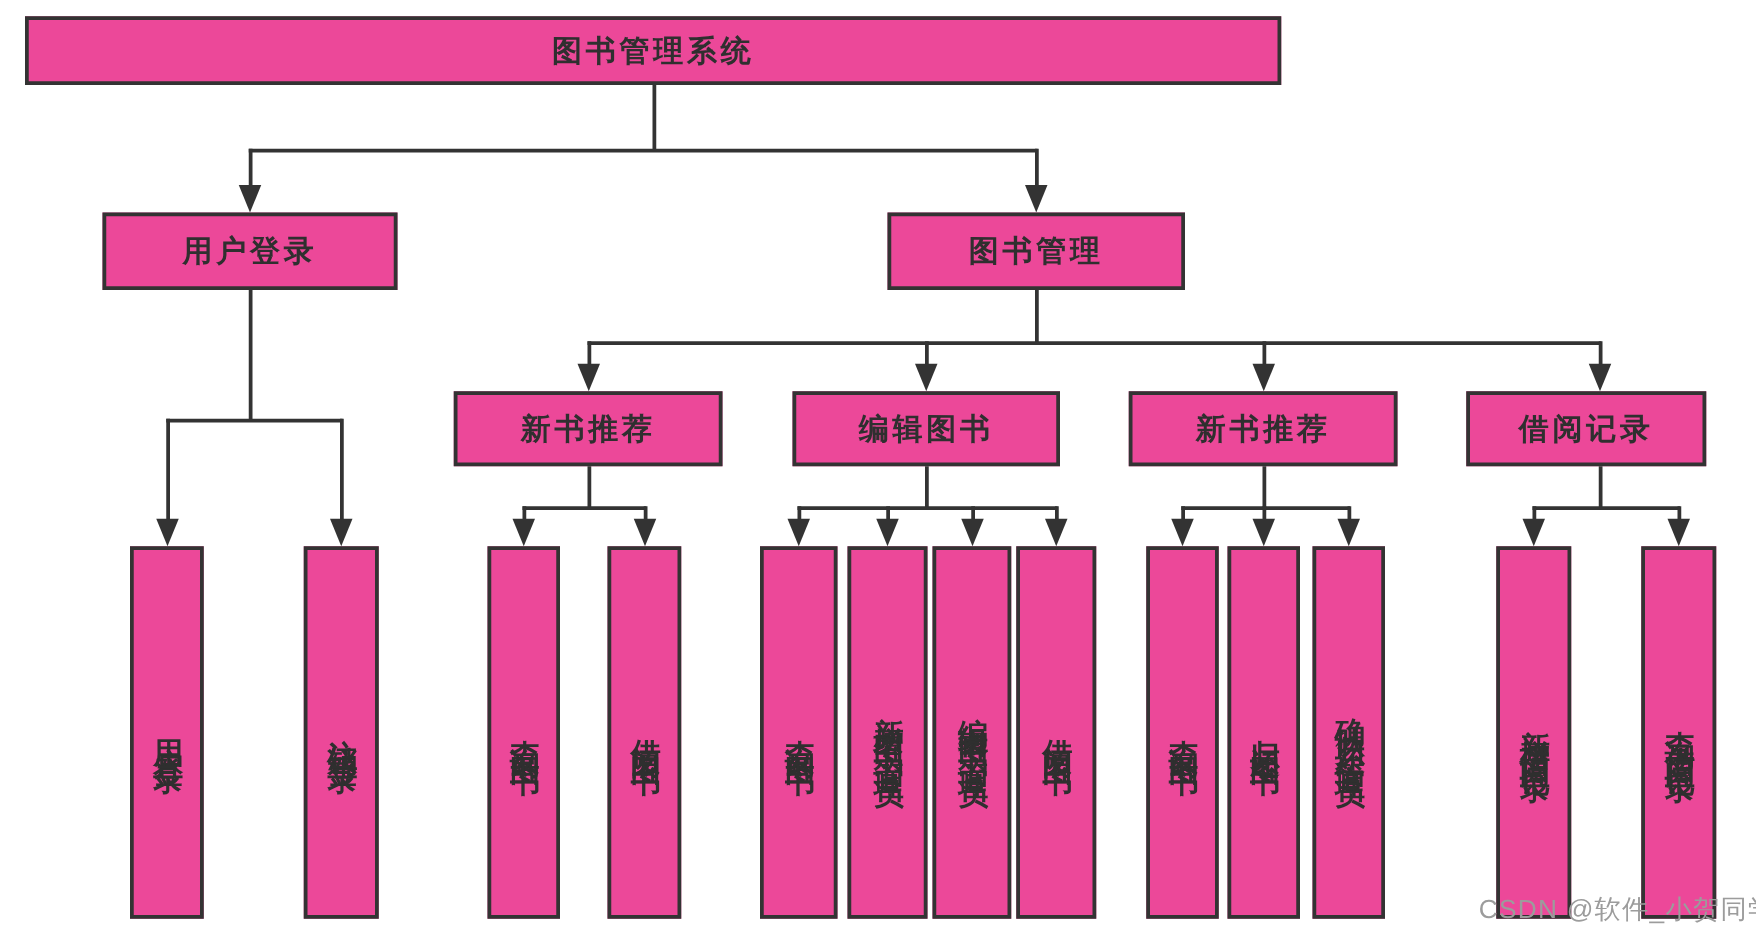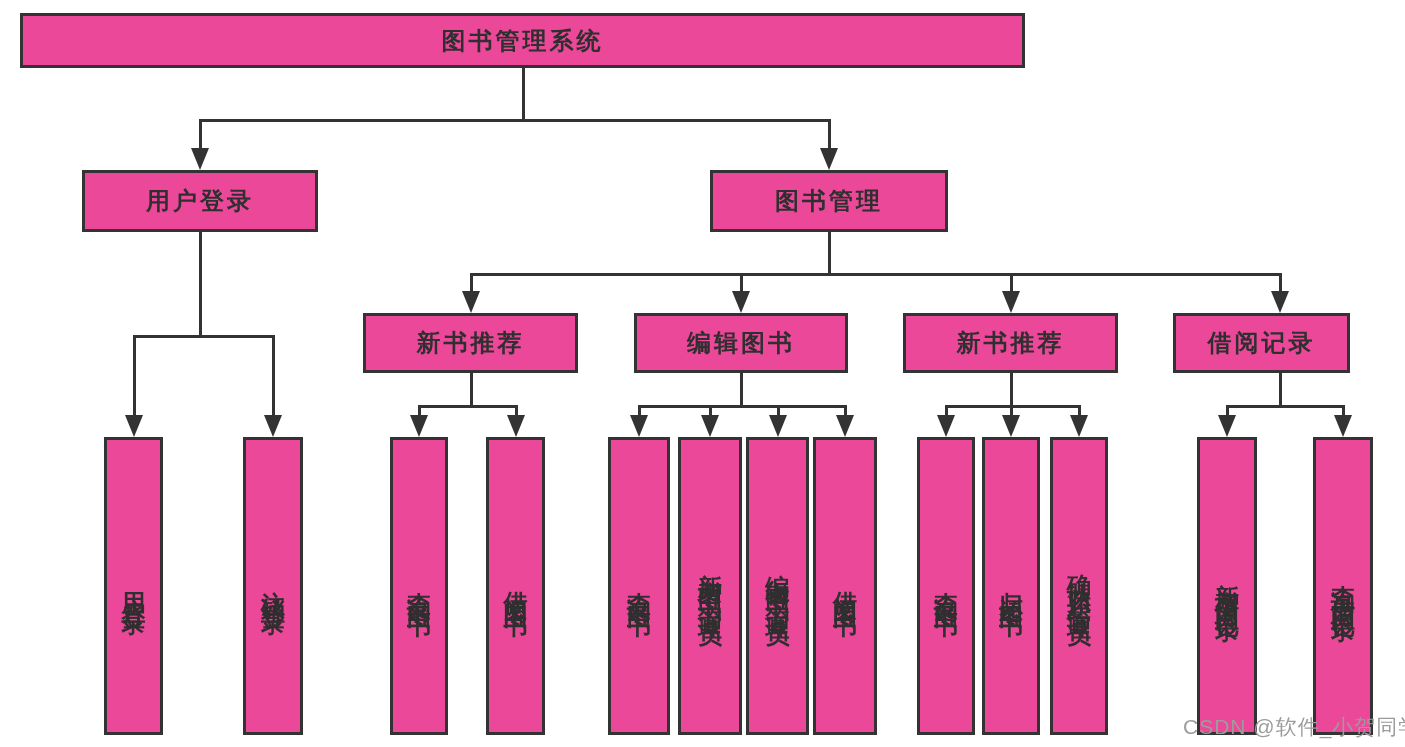--- a/index.html
+++ b/index.html
@@ -118,21 +118,21 @@
     <div class="arrowhead" style="left: 937px; top: 415px;"></div>
     <div class="node v" style="left: 917px; top: 437px; width: 58px; height: 298px;">查询图书</div>
     <div class="vline" style="left: 1010px; top: 405px; height: 14px;"></div>
     <div class="arrowhead" style="left: 1002px; top: 415px;"></div>
     <div class="node v" style="left: 982px; top: 437px; width: 58px; height: 298px;">归还图书</div>
     <div class="vline" style="left: 1078px; top: 405px; height: 14px;"></div>
     <div class="arrowhead" style="left: 1070px; top: 415px;"></div>
     <div class="node v" style="left: 1050px; top: 437px; width: 58px; height: 298px;">确认归还（管理员）</div>
     <div class="vline" style="left: 1279px; top: 273px; height: 22px;"></div>
     <div class="arrowhead" style="left: 1271px; top: 291px;"></div>
-    <div class="node h" style="left: 1173px; top: 313px; width: 177px; height: 60px;">借阅记录</div>
+    <div class="node h" style="left: 1173px; top: 313px; width: 192px; height: 60px;">借阅记录</div>
     <div class="vline" style="left: 1279px; top: 373px; height: 34px;"></div>
     <div class="hline" style="left: 1226px; top: 405px; width: 118px;"></div>
     <div class="vline" style="left: 1226px; top: 405px; height: 14px;"></div>
     <div class="arrowhead" style="left: 1218px; top: 415px;"></div>
     <div class="node v" style="left: 1197px; top: 437px; width: 60px; height: 298px;">新增借阅记录</div>
     <div class="vline" style="left: 1342px; top: 405px; height: 14px;"></div>
     <div class="arrowhead" style="left: 1334px; top: 415px;"></div>
     <div class="node v" style="left: 1313px; top: 437px; width: 60px; height: 298px;">查询借阅记录</div>
   </div>
 

